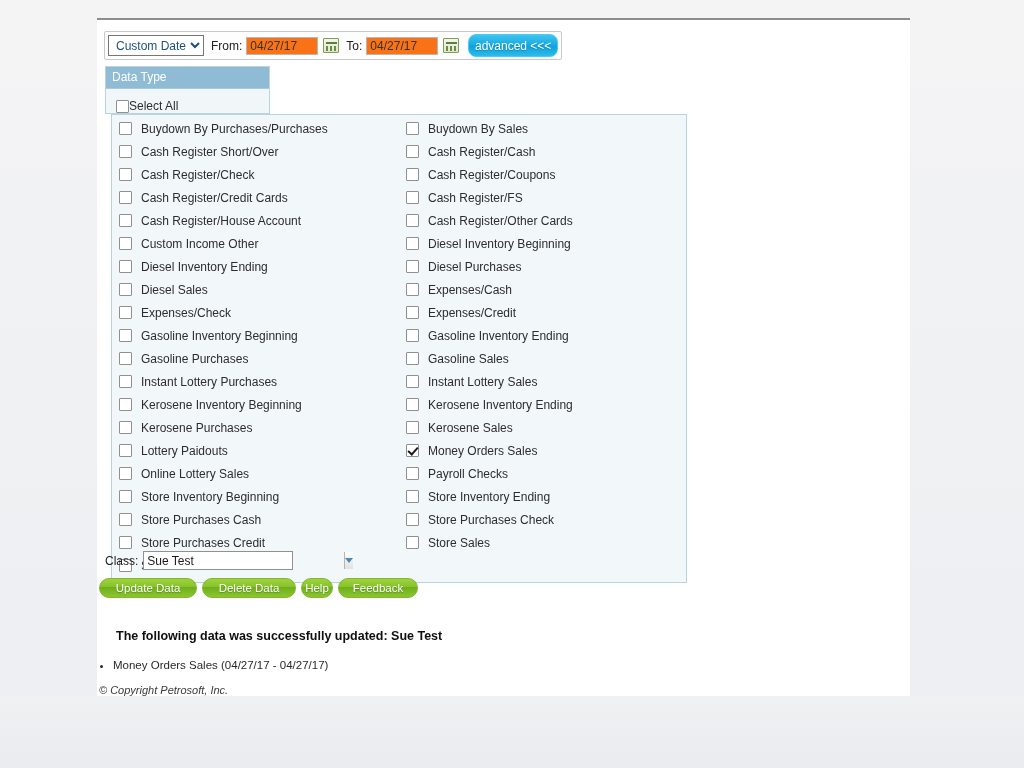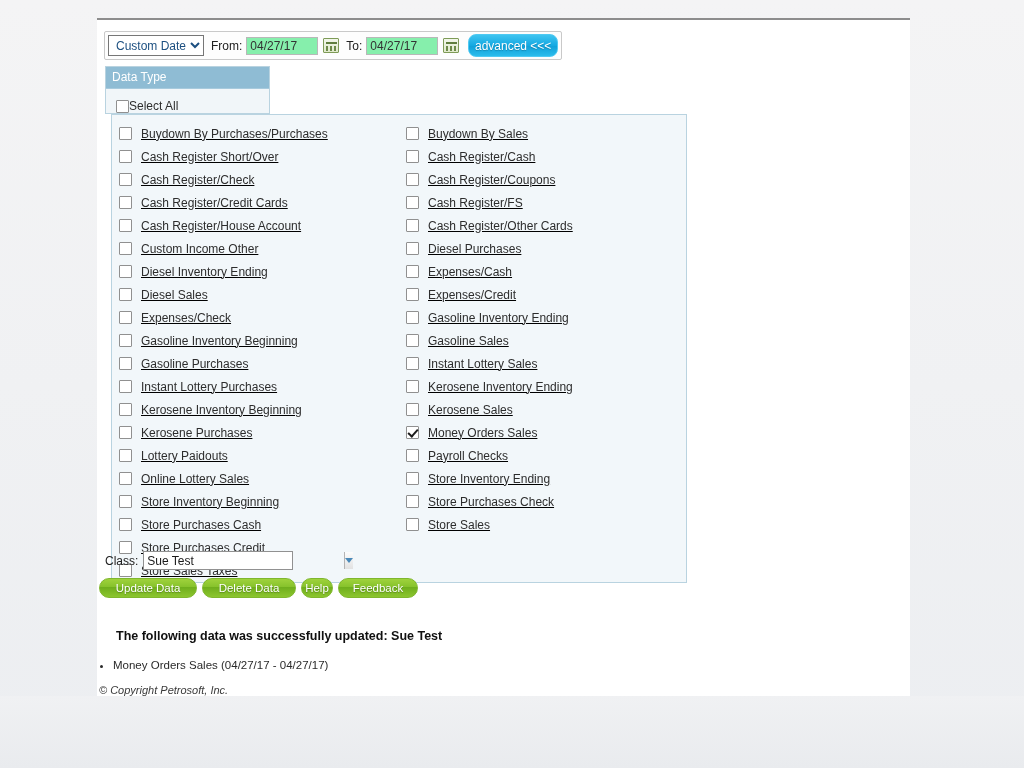--- a/index.html
+++ b/index.html
@@ -50,21 +50,21 @@
   .date-label {
     font-size: 12px; color: #222;
     margin-left: 7px; margin-right: 4px;
   }
   .date-input {
     width: 72px; height: 18px;
     font-family: "Liberation Sans", sans-serif;
     font-size: 12px;
     color: #333;
     border: 1px solid #b8b8b8;
-    background: #86efac;
+    background: #f97316;
     padding: 0 3px;
   }
   .cal-icon {
     width: 16px; height: 15px;
     margin-left: 5px;
     border: 1px solid #7e9b57;
     background: linear-gradient(to bottom,#f2f6ea 0%, #dfe9cb 100%);
     border-radius: 1px;
     position: relative;
     cursor: pointer;
@@ -128,24 +128,22 @@
     border: 1px solid #b9d3e0;
     padding: 7px 0 0 0;
     display: flex;
   }
   .col {
     width: 50%;
     padding-left: 7px;
   }
   .cb-row {
     display: flex;
-    align-items: center;
     height: 23px;
     gap: 9px;
-    text-decoration: underline;
   }
   .cb {
     width: 13px; height: 13px;
     border: 1px solid #909090;
     background: #ffffff;
     border-radius: 1px;
     flex: none;
     position: relative;
     cursor: pointer;
   }
@@ -391,20 +389,24 @@
             <div class="cb-row">
               <div class="cb"></div>
               <span class="cb-label">Cash Register/FS</span>
             </div>
             <div class="cb-row">
               <div class="cb"></div>
               <span class="cb-label">Cash Register/Other Cards</span>
             </div>
             <div class="cb-row">
               <div class="cb"></div>
+              <span class="cb-label">Diesel Inventory Beginning</span>
+            </div>
+            <div class="cb-row">
+              <div class="cb"></div>
               <span class="cb-label">Diesel Purchases</span>
             </div>
             <div class="cb-row">
               <div class="cb"></div>
               <span class="cb-label">Expenses/Cash</span>
             </div>
             <div class="cb-row">
               <div class="cb"></div>
               <span class="cb-label">Expenses/Credit</span>
             </div>

